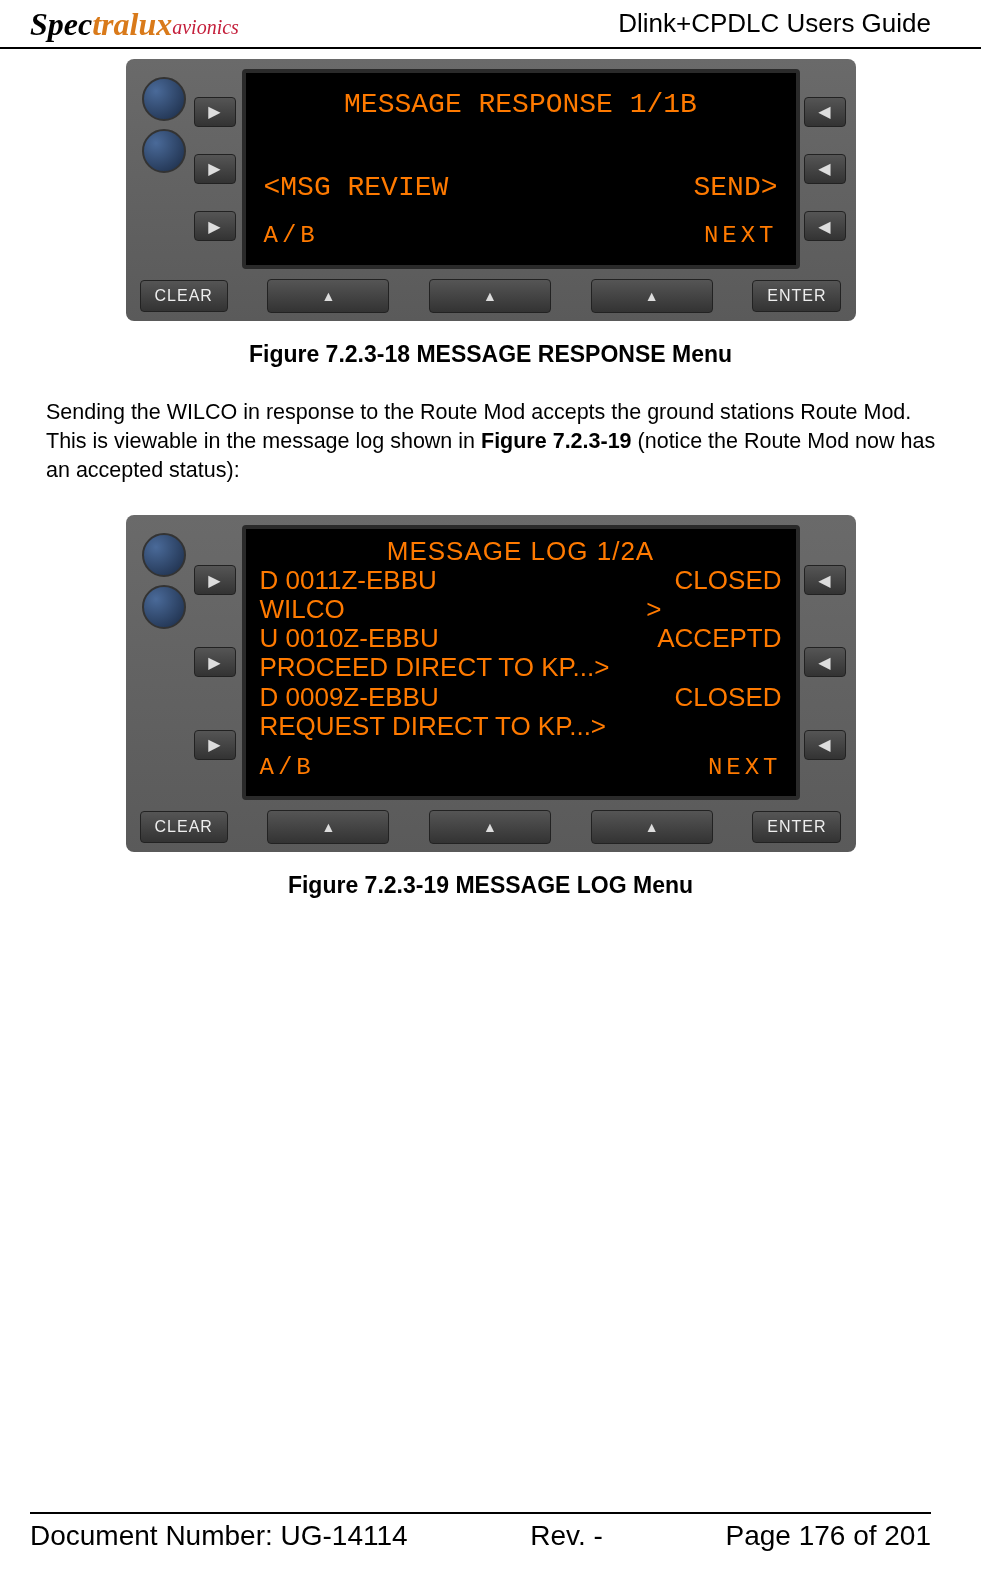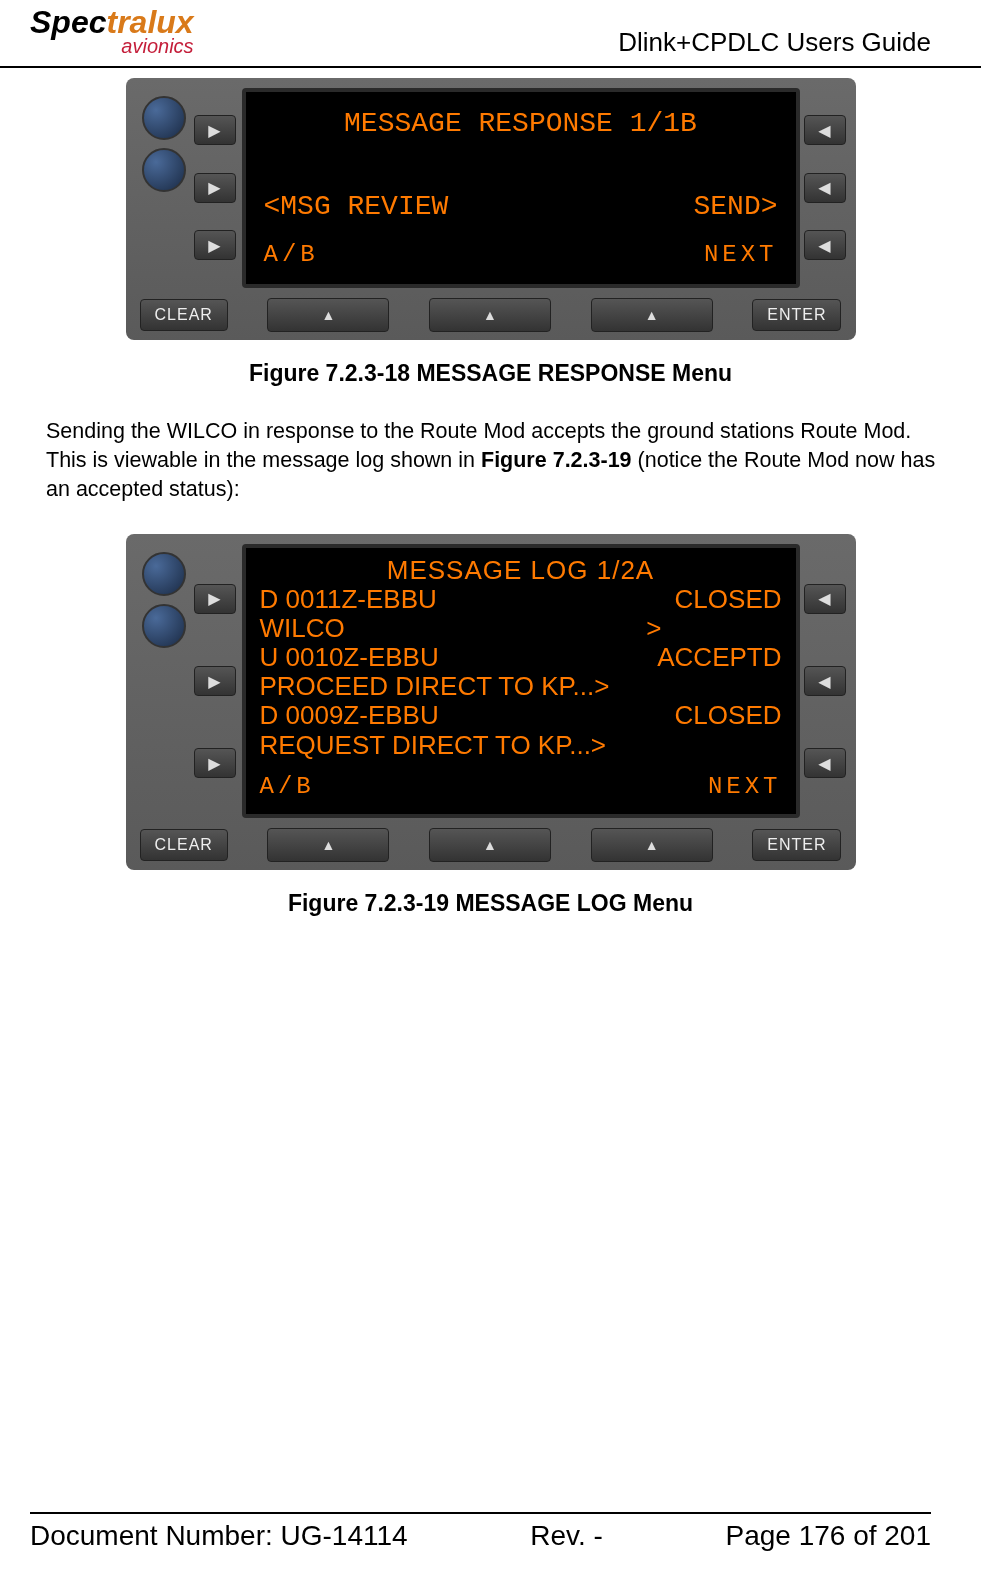--- a/index.html
+++ b/index.html
@@ -18,22 +18,22 @@
     }
     .header {
       display: flex;
       justify-content: space-between;
       align-items: flex-end;
       padding: 8px 50px 8px 30px;
       border-bottom: 2px solid #000;
     }
     .logo {
       display: flex;
-      flex-direction: column;
       align-items: flex-start;
+      font-family: Liberation Serif, serif;
     }
     .logo-top {
       font-size: 32px;
       font-weight: bold;
       font-style: italic;
       color: #000;
       line-height: 0.9;
     }
     .logo-top .orange { color: #d97a1a; }
     .logo-bottom {

